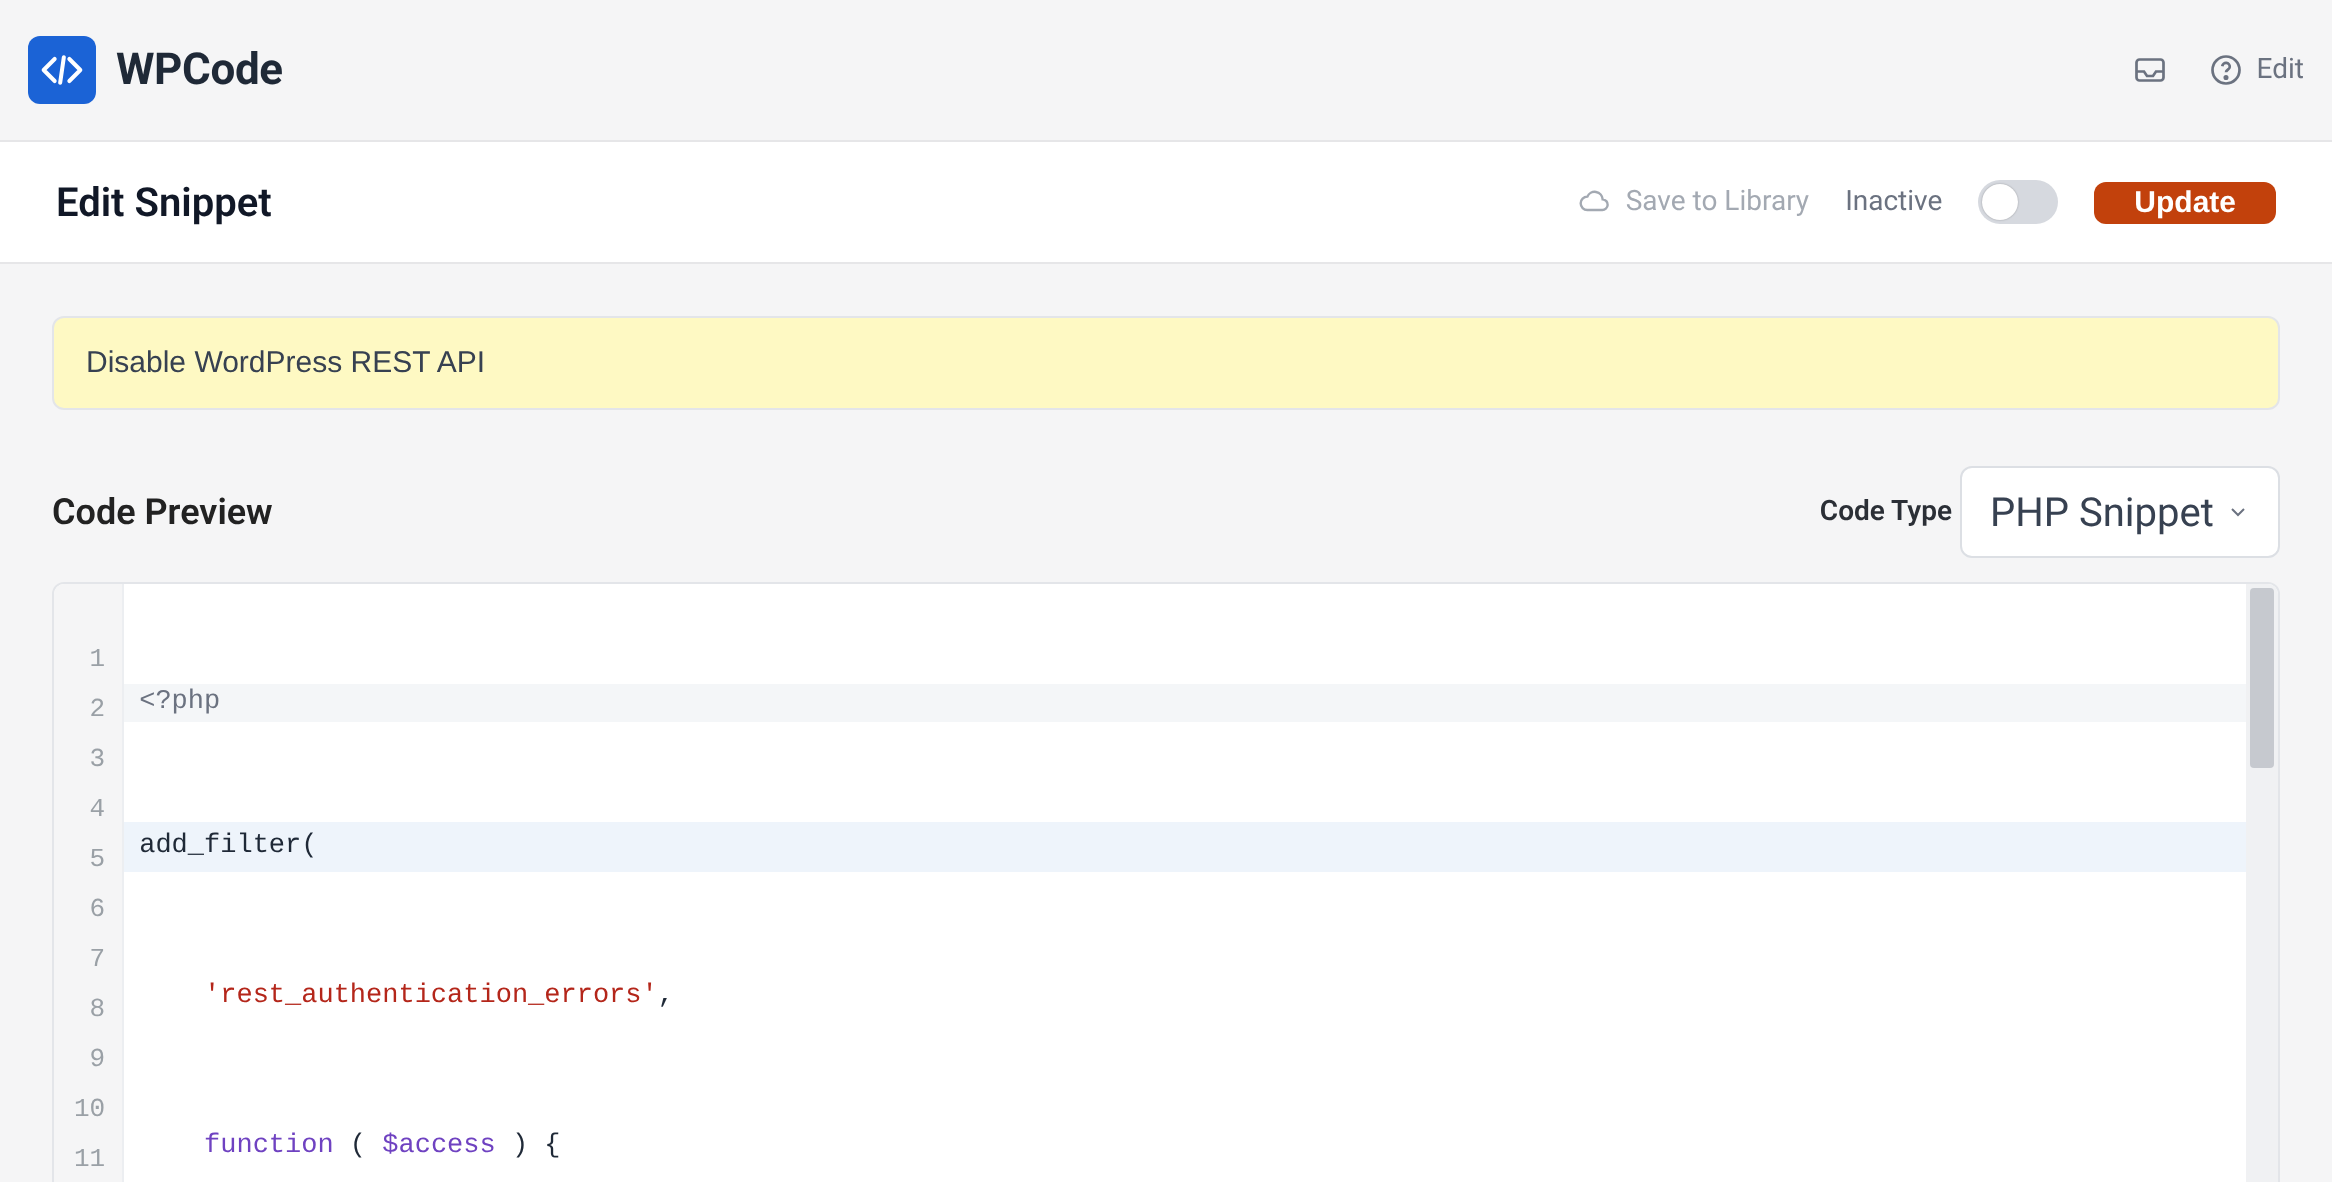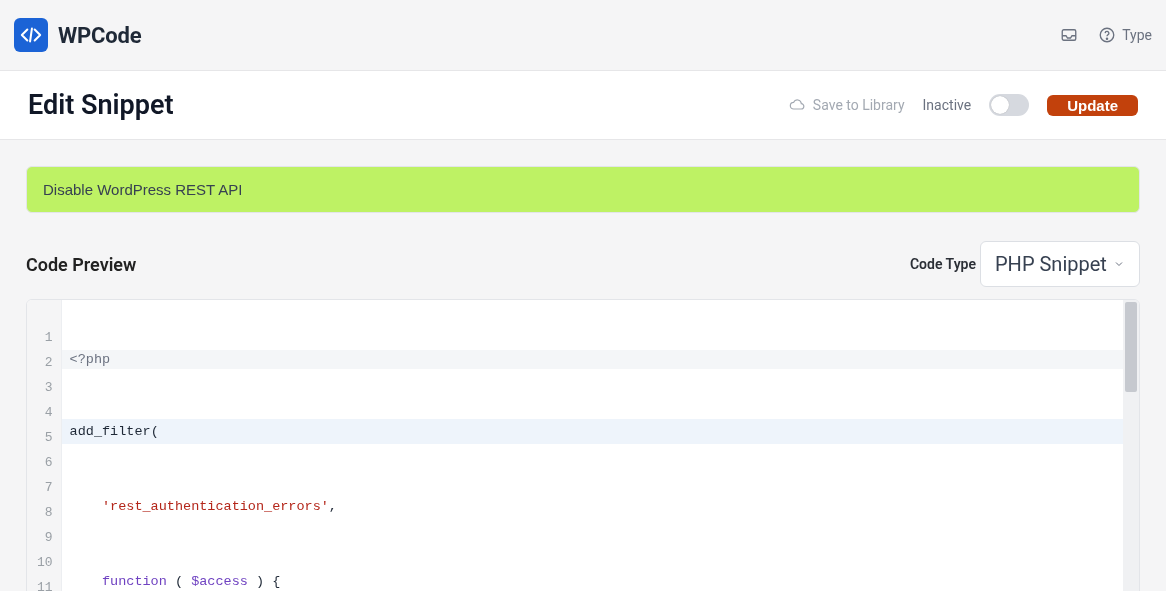--- a/index.html
+++ b/index.html
@@ -4,29 +4,29 @@
 <style>
   * { box-sizing: border-box; margin: 0; padding: 0; }
   body { font-family: -apple-system, BlinkMacSystemFont, "Segoe UI", Roboto, Helvetica, Arial, sans-serif; background: #f5f5f6; color: #1f2937; width: 1166px; }
   .topbar { display: flex; align-items: center; justify-content: space-between; padding: 18px 14px; background: #f5f5f6; border-bottom: 1px solid #e6e6e8; }
   .brand { display: flex; align-items: center; gap: 10px; }
   .brand-badge { width: 34px; height: 34px; border-radius: 6px; background: #1b63d6; display:flex; align-items:center; justify-content:center; }
   .brand-text { font-weight: 700; font-size: 22px; color: #1f2937; letter-spacing: -.2px; }
   .top-actions { display: flex; align-items: center; gap: 20px; color: #6b7280; }
   .icon-btn { display:flex; align-items:center; gap:6px; color:#6b7280; font-size:14px; cursor:pointer; }
   .toolbar { display: flex; align-items: center; justify-content: space-between; padding: 18px 28px; background: #fff; border-bottom: 1px solid #e6e6e8; }
-  .page-title { font-size: 27px; font-weight: 600; color: #111827; }
+  .page-title { font-size: 20px; font-weight: 600; color: #111827; }
   .tool-group { display: flex; align-items: center; gap: 18px; }
   .save-lib { display:flex; align-items:center; gap:8px; color:#a3a9b2; font-size:14px; cursor:default;text-align:right; }
   .inactive-label { color:#6b7280; font-size:14px; }
   .toggle { width: 40px; height: 22px; background:#d6d9df; border-radius: 12px; position: relative; cursor:pointer; }
   .toggle-knob { position:absolute; width:18px; height:18px; background:#fff; border-radius:50%; top:2px; left:2px; box-shadow:0 0 1px rgba(0,0,0,.3); }
   .btn-primary { background:#c2410c; color:#fff; border:none; border-radius:6px; padding:2px 20px; font-weight:600; font-size:15px; cursor:pointer; }
   .content { padding: 26px; }
-  .title-input { width:100%; background:#bef264; border:1px solid #e3e5e9; border-radius:6px; padding:14px 16px; font-size:15px; color:#374151; }
+  .title-input { width:100%; background:#fef9c3; border:1px solid #e3e5e9; border-radius:6px; padding:14px 16px; font-size:15px; color:#374151; }
   .section-head { display:flex; align-items:center; justify-content:space-between; margin-top:28px; margin-bottom:12px; }
   .section-title { font-size:18px; font-weight:600; color:#222; }
   .code-type-wrap { display:flex; align-items:center; gap:4px; }
   .code-type-label { font-size:14px; font-weight:600; color:#2b2f36; }
   .select { display:flex; align-items:center; justify-content:space-between; background:#fff; border:1px solid #dcdfe4; border-radius:6px; padding:10px 14px; width:160px; font-size:20px; color:#374151; cursor:pointer; }
   .editor { background:#fff; border:1px solid #e3e5e9; border-radius:6px; overflow:hidden; position:relative; }
   .editor-inner { display:flex; position:relative; }
   .gutter { background:#f5f5f6; color:#9aa0a6; font-family: Consolas, "Courier New", monospace; font-size:13px; text-align:right; padding: 6px 8px 6px 10px; user-select:none; border-right:1px solid #eceef1; min-width:28px; }
   .gutter div { height: 25px; line-height:25px; }
   .code { flex:1; font-family: Consolas, "Courier New", monospace; font-size:13.5px; padding:0; white-space:pre; line-height:25px; position:relative; }
@@ -61,21 +61,21 @@
           <rect x="3" y="5" width="18" height="14" rx="2"></rect>
           <path d="M3 13h5l2 3h4l2-3h5"></path>
         </svg>
     </span>
     <span class="icon-btn">
       <svg width="18" height="18" viewBox="0 0 24 24" fill="none" stroke="#6b7280" stroke-width="1.8">
           <circle cx="12" cy="12" r="9"></circle>
           <path d="M9.5 9.5a2.5 2.5 0 015 .5c0 1.5-2.5 2-2.5 3.5"></path>
           <circle cx="12" cy="17" r=".8" fill="#6b7280"></circle>
         </svg>
-      <span>Type</span>
+      <span>Edit</span>
     </span>
   </div>
 </div>
 
 <div class="toolbar">
   <div class="page-title">Edit Snippet</div>
   <div class="tool-group">
     <div class="save-lib">
       <svg width="16" height="16" viewBox="0 0 24 24" fill="none" stroke="#a3a9b2" stroke-width="1.8">
           <path d="M7 18a5 5 0 010-10 6 6 0 0111.5 2A4 4 0 0118 18H7z"></path>

